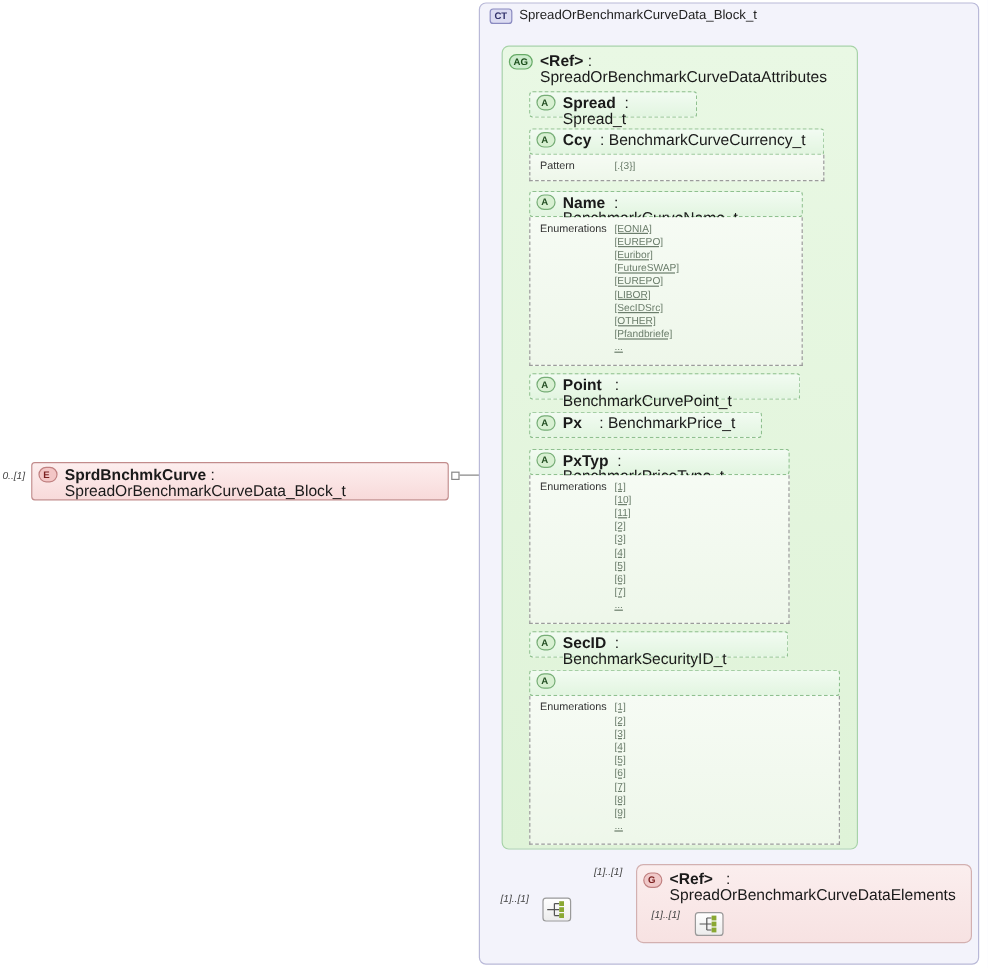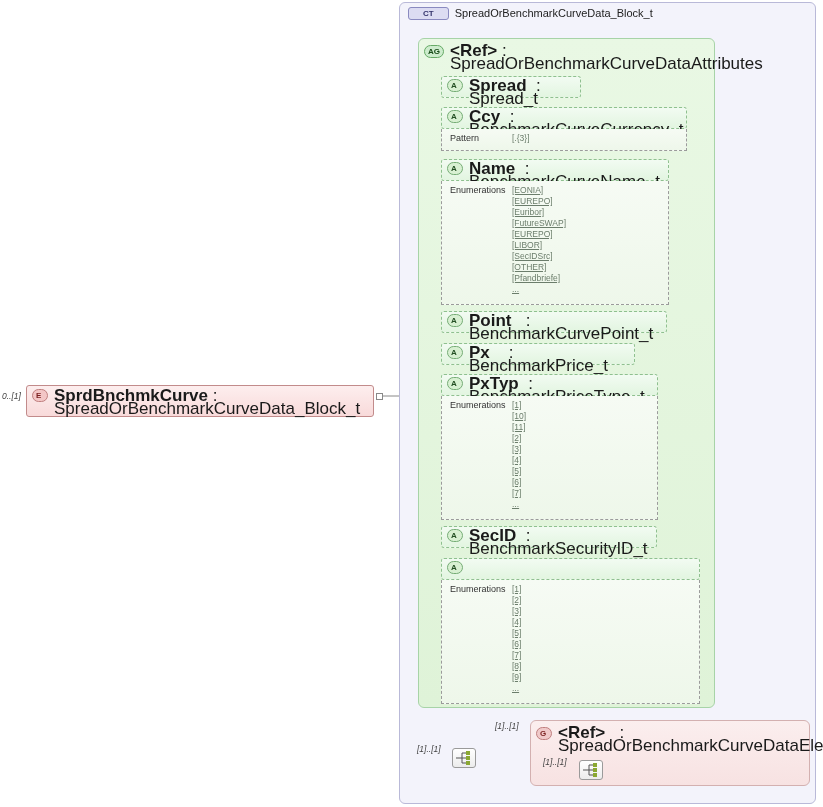--- a/index.html
+++ b/index.html
@@ -95,21 +95,21 @@
     display: inline-block;
     box-sizing: border-box;
     border: 1px solid #8a8ac0;
     border-radius: 3px;
     background: #dcdcf2;
     color: #33336b;
     font-size: 8px;
     font-weight: bold;
     line-height: 11px;
     height: 13px;
-    padding: 0 14px;
+    padding: 0 3px;
     text-align: center;
     min-width: 17px;
   }
   .ct-title {
     font-size: 11px;
     color: #222;
     width: 178px;
     line-height: 13px;
   }
 
@@ -131,21 +131,21 @@
     background: linear-gradient(to bottom, #fbeeee, #f7e2e2);
   }
 
   .node-row {
     display: flex;
     align-items: flex-start;
     gap: 6px;
     padding: 3px 6px 3px 5px;
   }
   .node-label {
-    font-size: 17px;
+    font-size: 13px;
     line-height: 13px;
     color: #1a1a1a;
   }
   .node-label b { font-weight: bold; }
   .type-txt { color: #1a1a1a; }
 
   
   .facet {
     position: absolute;
     box-sizing: border-box;

